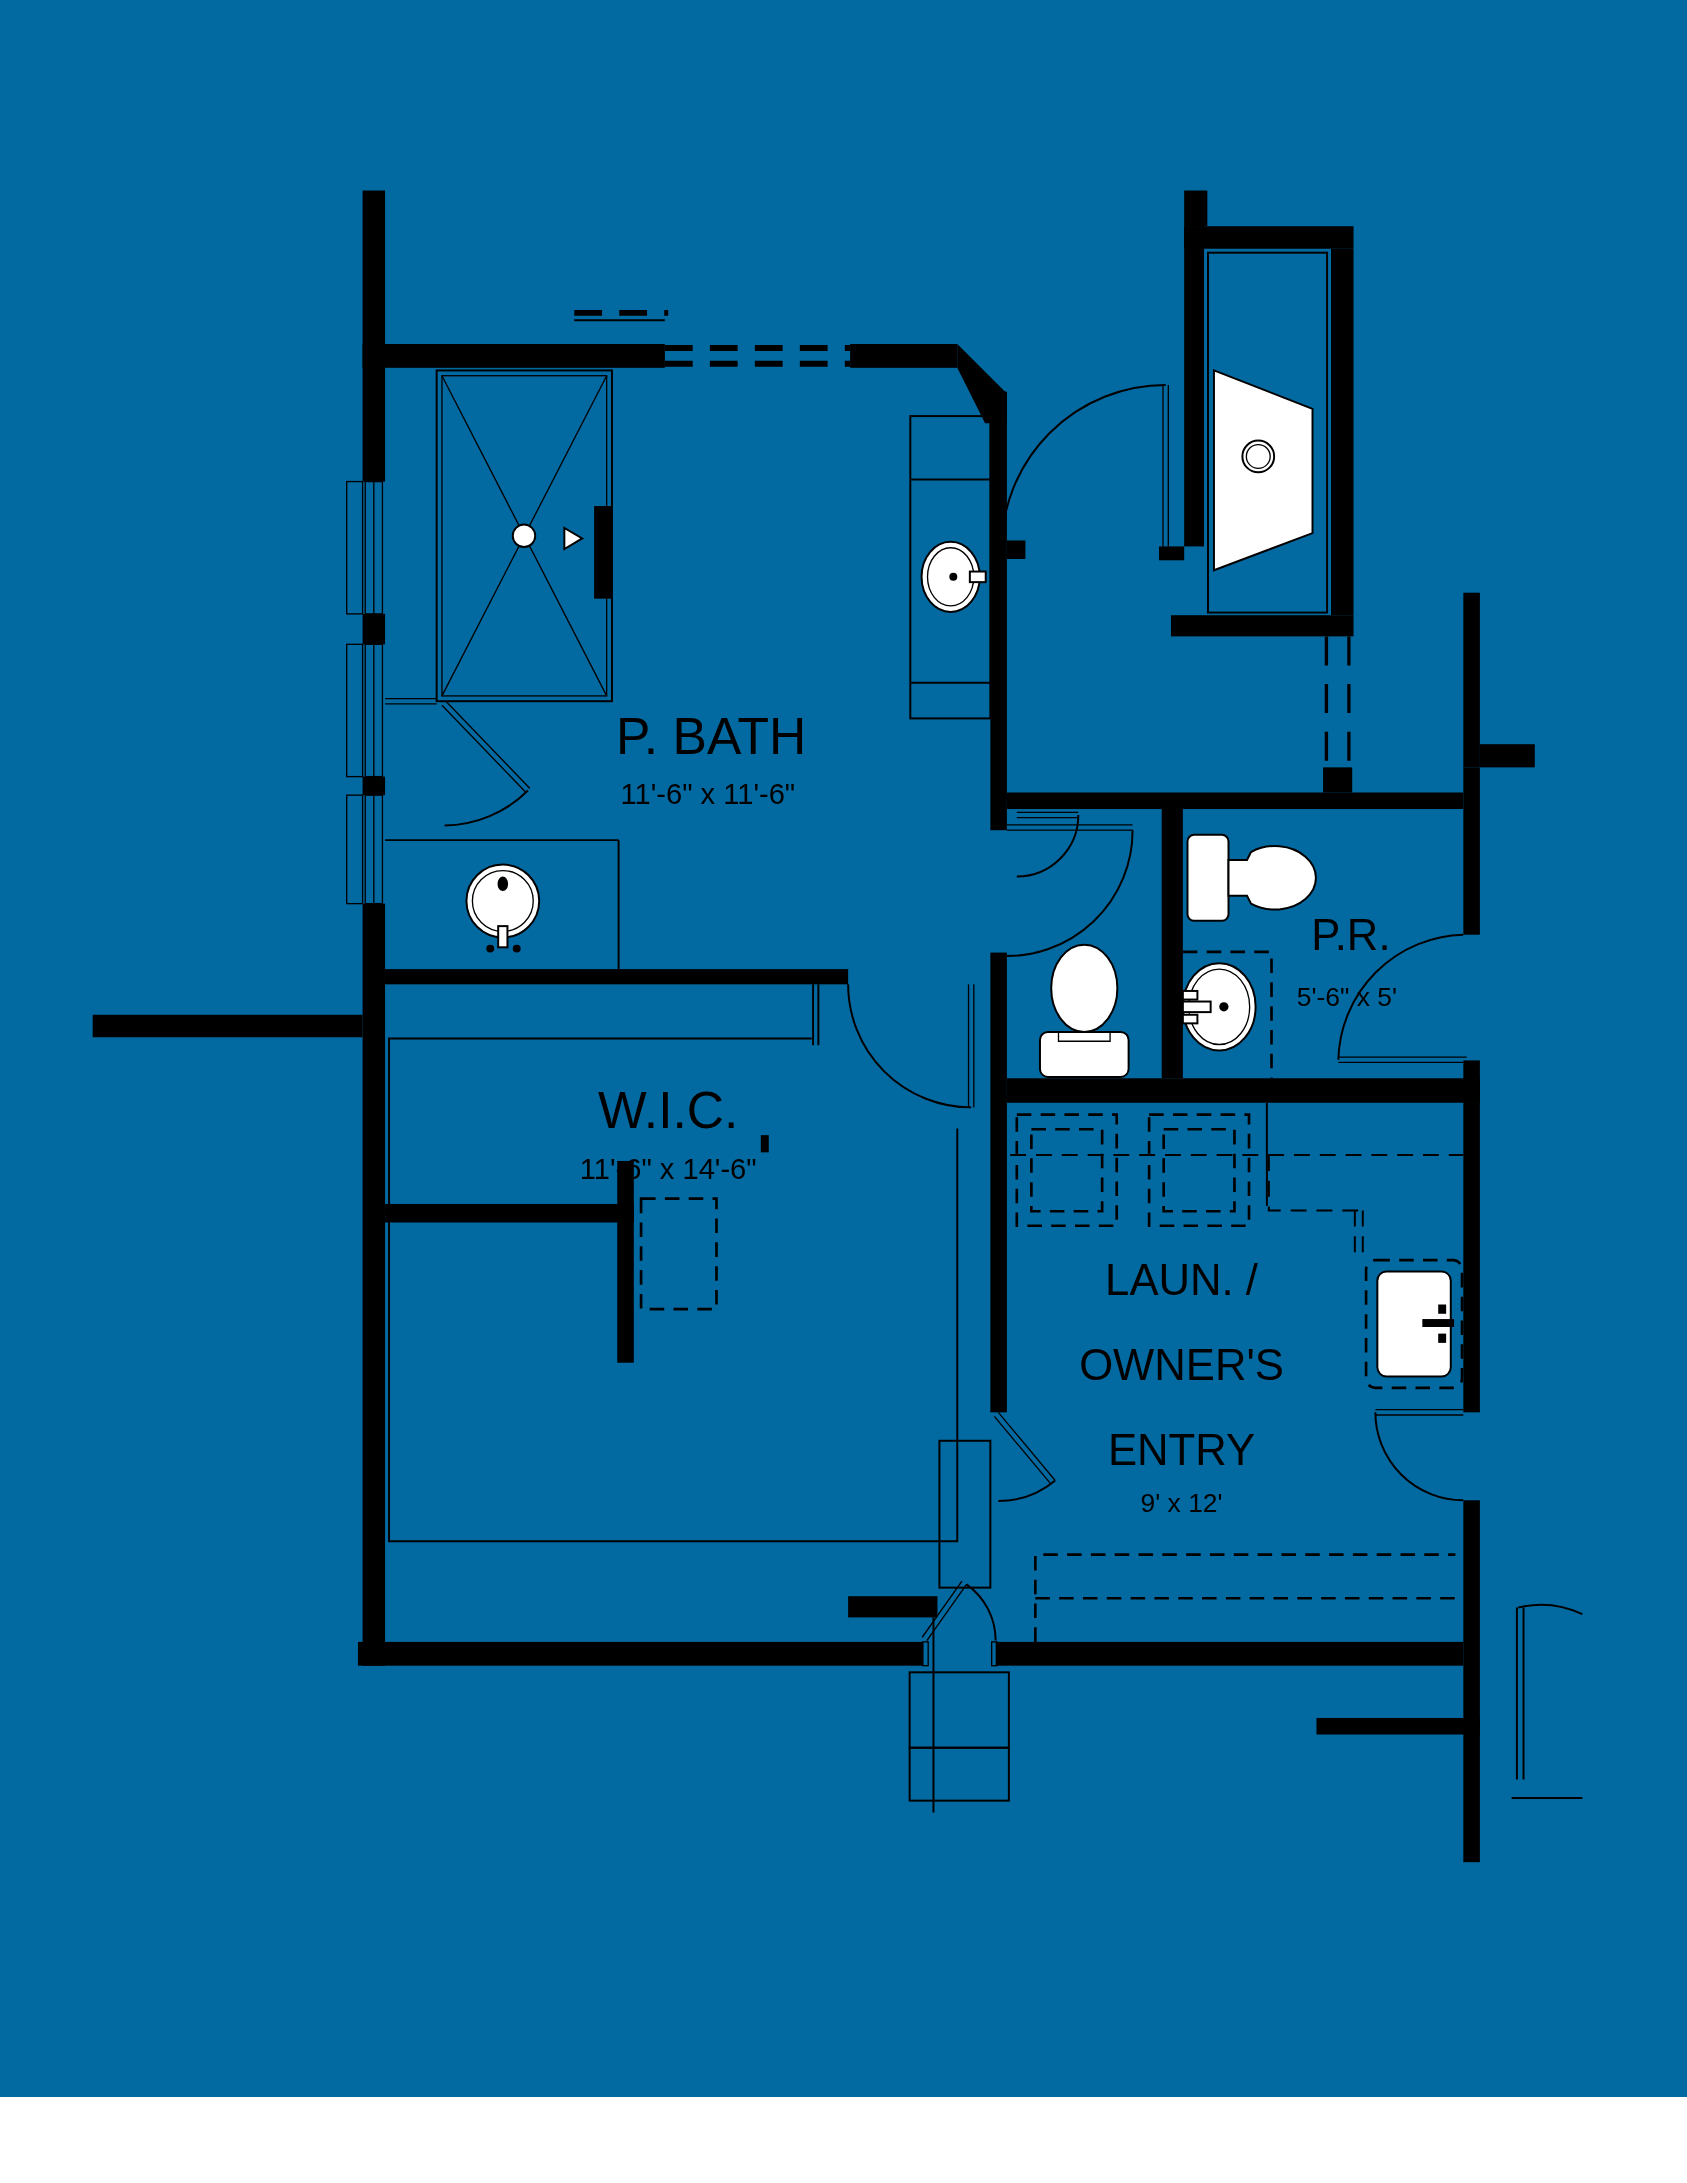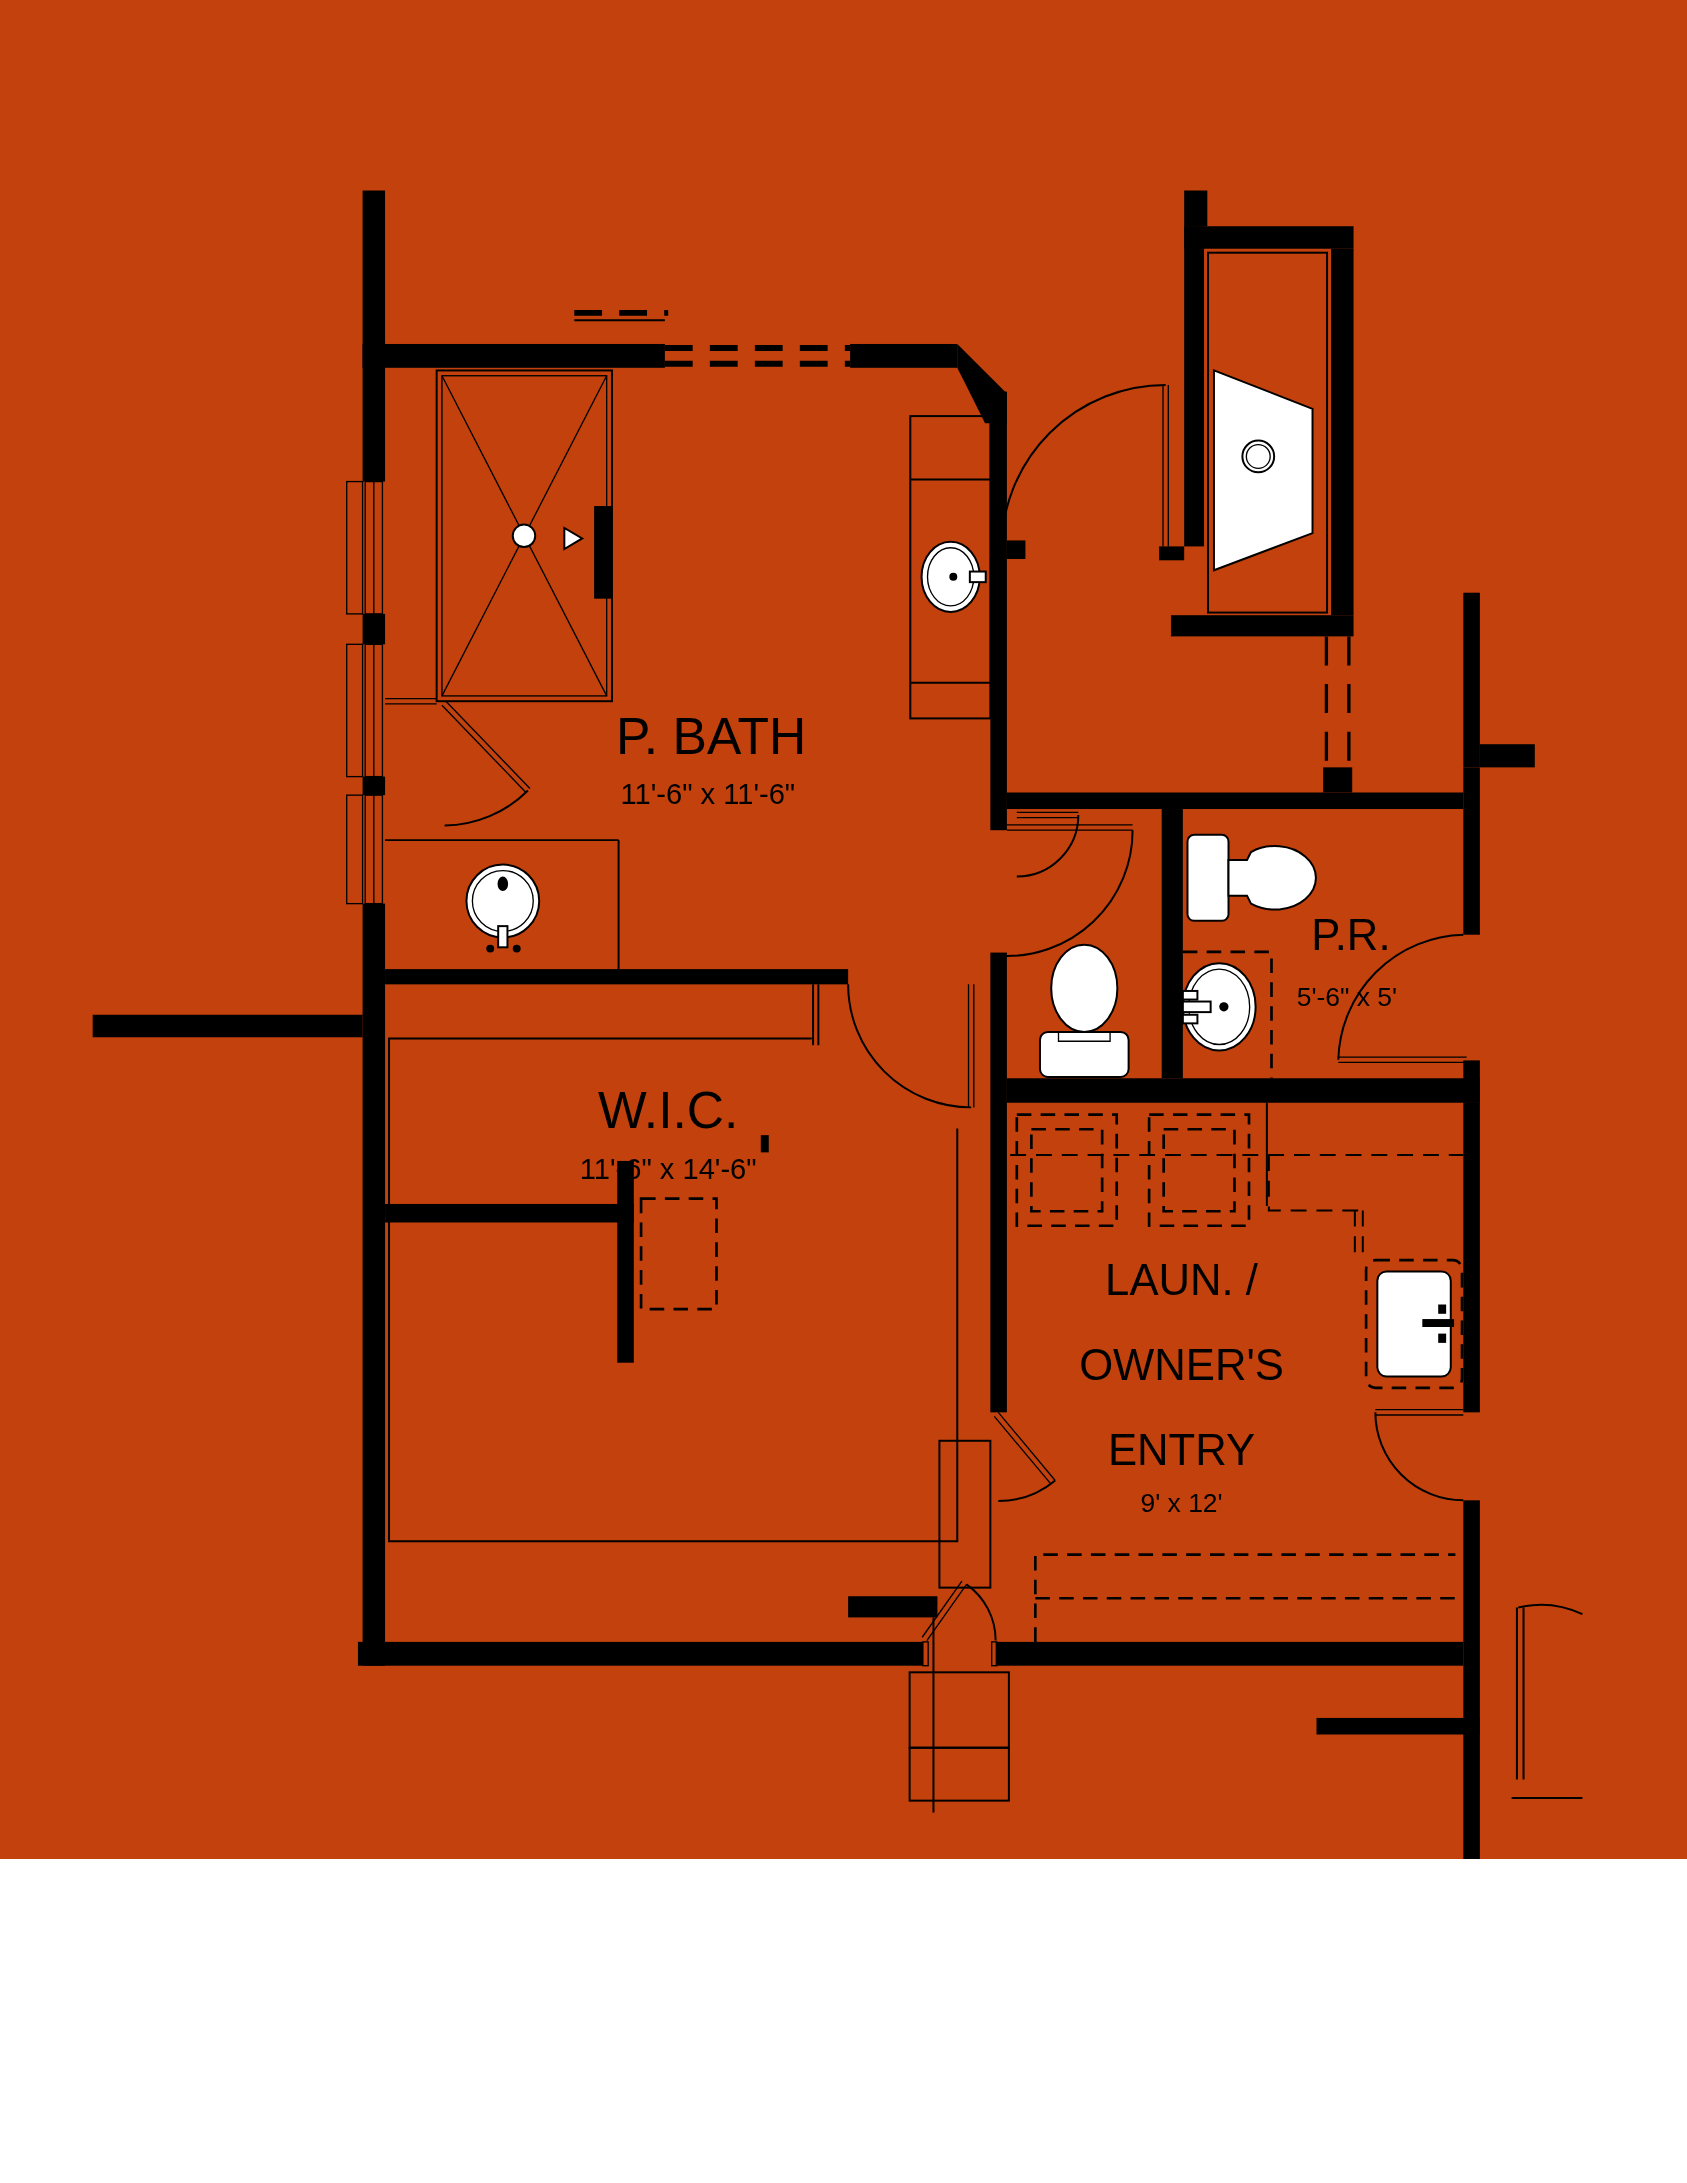--- a/index.html
+++ b/index.html
@@ -1,16 +1,16 @@
 <!DOCTYPE html>
 <html style="font-size:10.6px"><head>
 <meta charset="utf-8">
 <style>
   html,body{margin:0;padding:0;background:#ffffff;}
-  .sheet{width:1687px;height:1859px;position:relative;background:#c2410c;overflow:hidden;}
+  .sheet{width:1687px;height:2097px;position:relative;background:#0369a1;overflow:hidden;}
   svg{display:block;}
   .wall{fill:#000000;stroke:none;}
   .thin{fill:none;stroke:#000000;stroke-width:3;}
   .thin2{fill:none;stroke:#000000;stroke-width:2;}
   .fix{fill:#ffffff;stroke:#000000;stroke-width:3;}
   .fixsolid{fill:#000000;stroke:none;}
   .dash{fill:none;stroke:#000000;stroke-width:4;stroke-dasharray:22 14;}
   .dashthin{fill:none;stroke:#000000;stroke-width:3;stroke-dasharray:24 15;}
   .dashwall{fill:none;stroke:#000000;stroke-width:9;stroke-dasharray:42 26;}
   .dashmid{fill:none;stroke:#000000;stroke-width:5;stroke-dasharray:44 28;}

